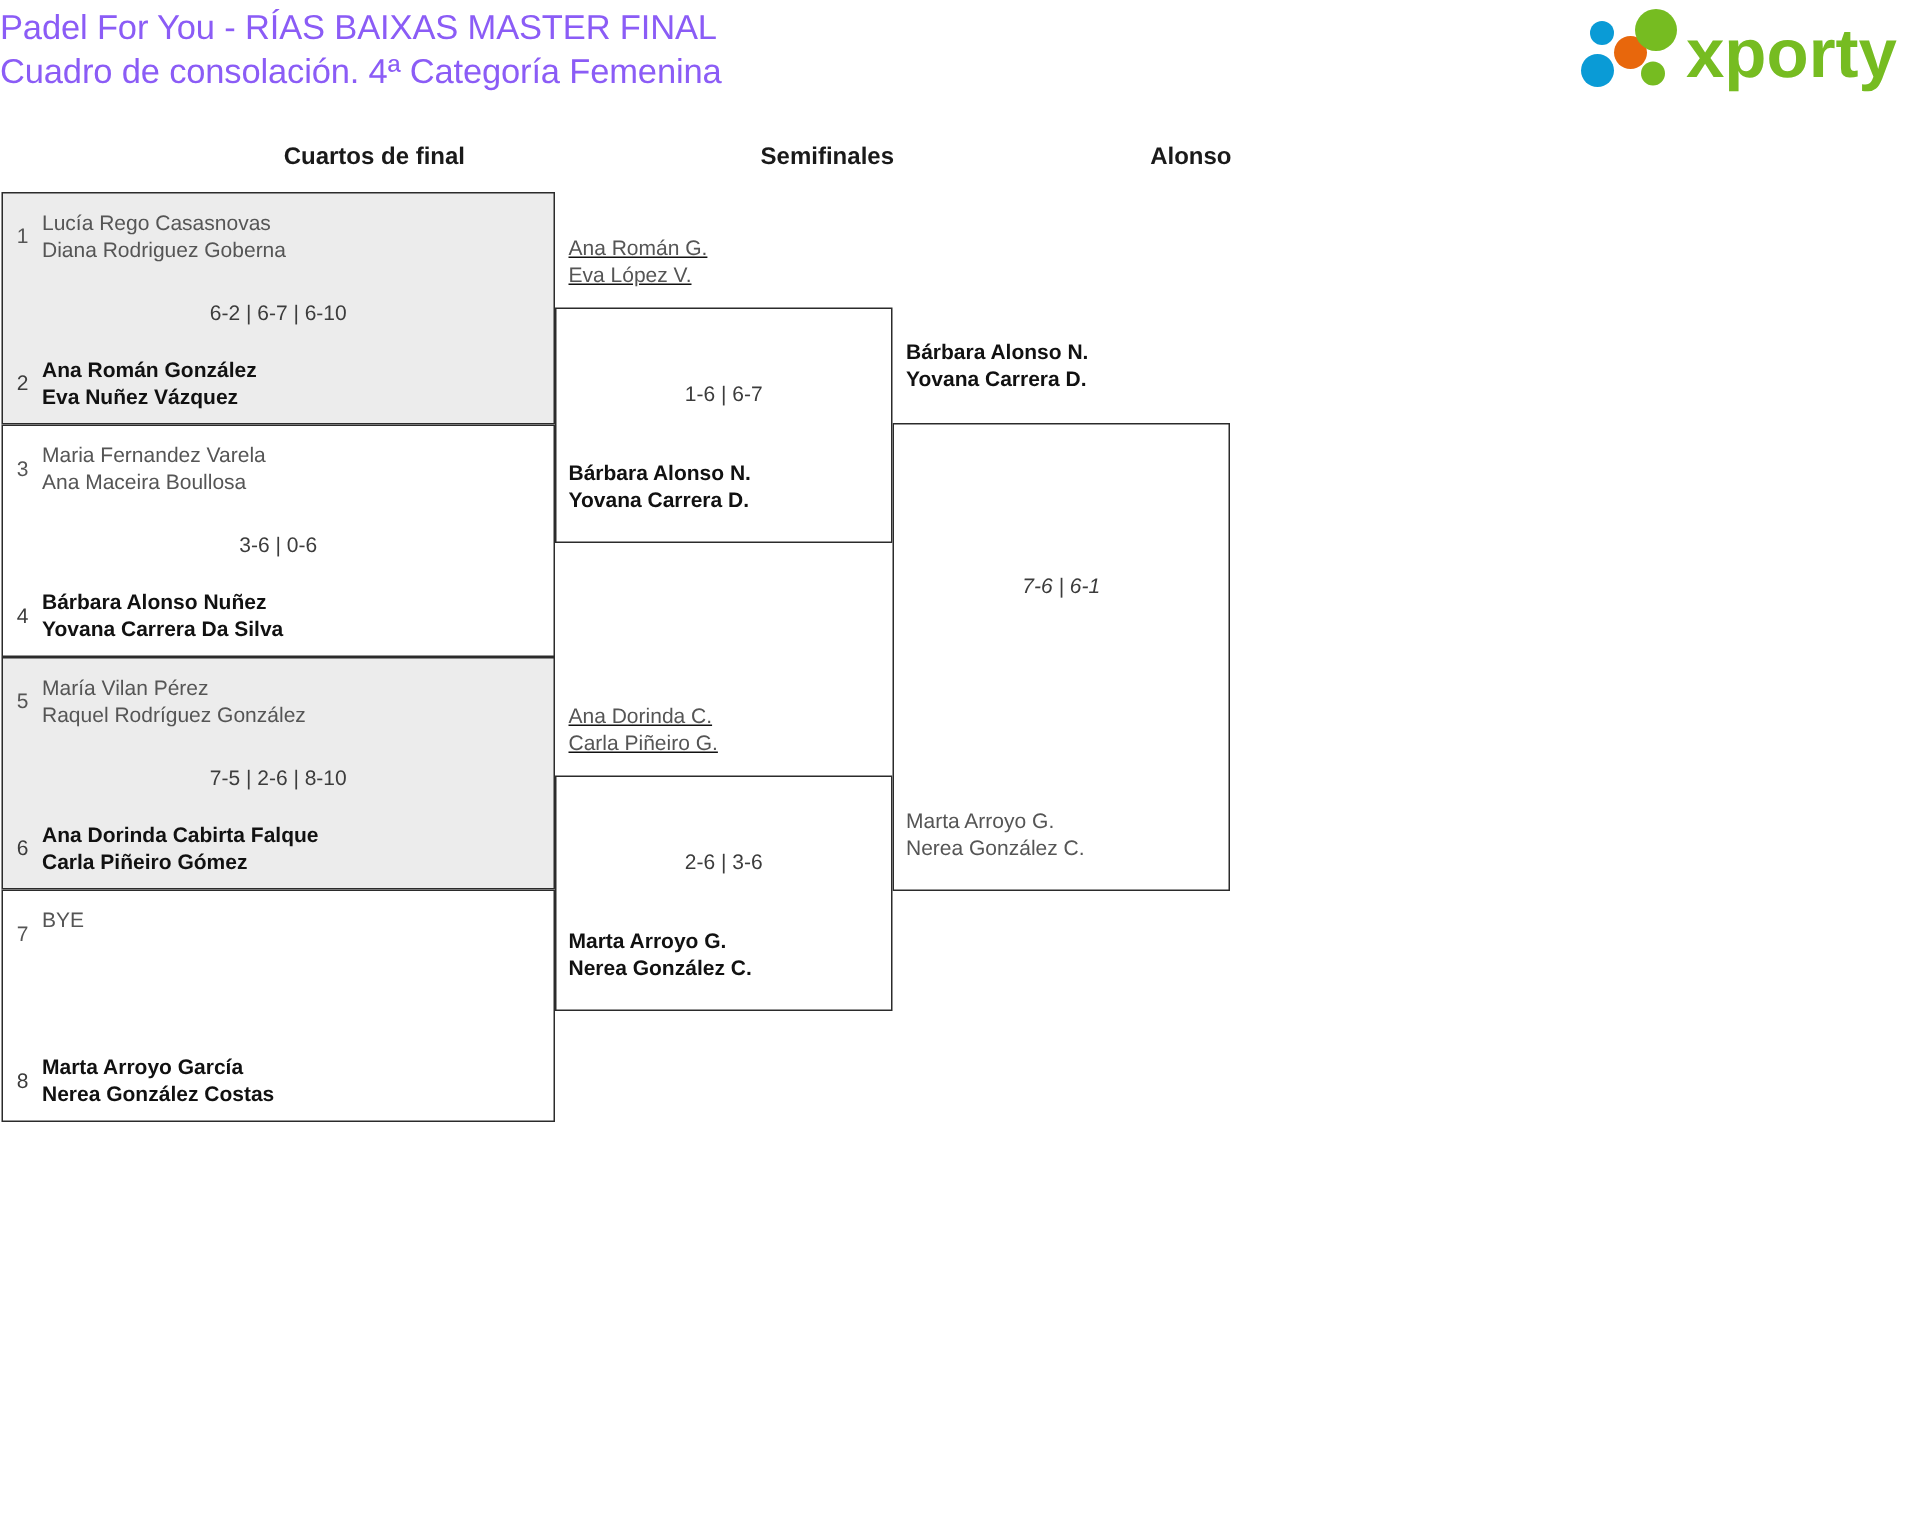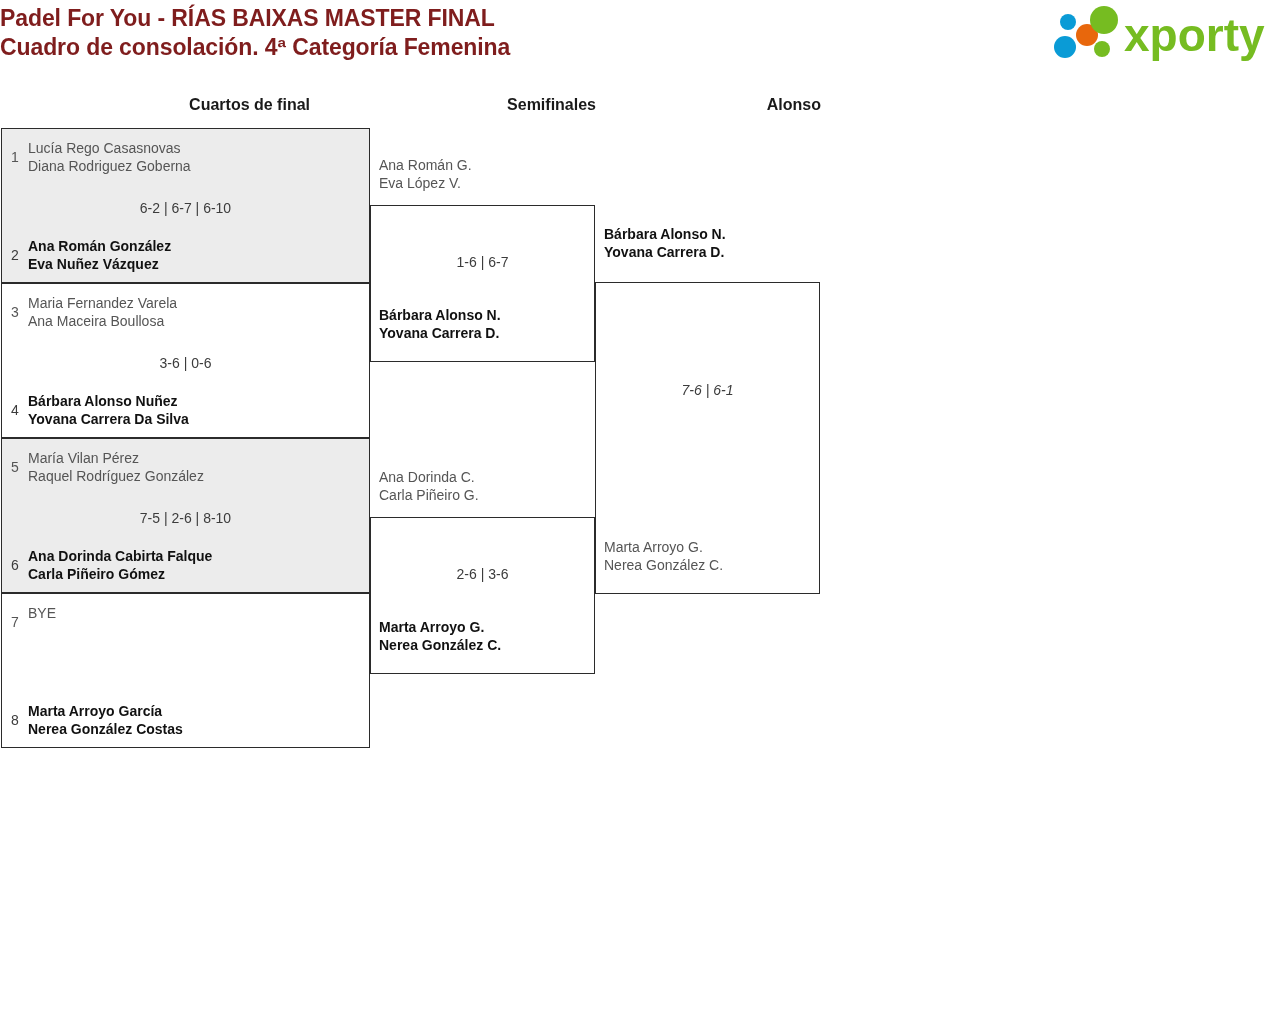--- a/index.html
+++ b/index.html
@@ -11,22 +11,22 @@
     color: #111111;
     overflow: hidden;
   }
   #root { position: relative; width: 1280px; height: 1015px; }
 
   
   .title-block {
     position: absolute; left: 0; top: 4px; width: 1000px;
   }
   .title-line {
-    font-size: 23px; font-weight: 700; line-height: 29px;
-    letter-spacing: -0.1px; color: #7f1d1d; white-space: nowrap;
+    font-size: 23px; font-weight: 400; line-height: 29px;
+    letter-spacing: -0.1px; color: #8b5cf6; white-space: nowrap;
   }
 
   .logo {
     position: absolute; left: 1046px; top: 6px;
     width: 228px; height: 56px;
   }
   .logo svg { display: block; }
 
   
   .col-head {
@@ -76,21 +76,21 @@
   .r1 .team.top    { top: 10px; }
   .r1 .team.bottom { top: 108px; }
   .r1 .score       { top: 70px; }
   #m1 { top: 128px; }
   #m2 { top: 283px; }
   #m3 { top: 438px; }
   #m4 { top: 593px; }
 
   
   .r2 { left: 370px; width: 225px; height: 157px; }
-  .r2 .team.top    { top: -50px; }
+  .r2 .team.top    { top: -50px; text-decoration: underline; }
   .r2 .team.bottom { top: 100px; }
   .r2 .score       { top: 47px; }
   .r2 .team .names { padding-left: 8px; }
   #s1 { top: 205px; }
   #s2 { top: 517px; }
 
   
   .r3 { left: 595px; width: 225px; height: 312px; }
   .r3 .team.top    { top: -58px; }
   .r3 .team.bottom { top: 255px; }

